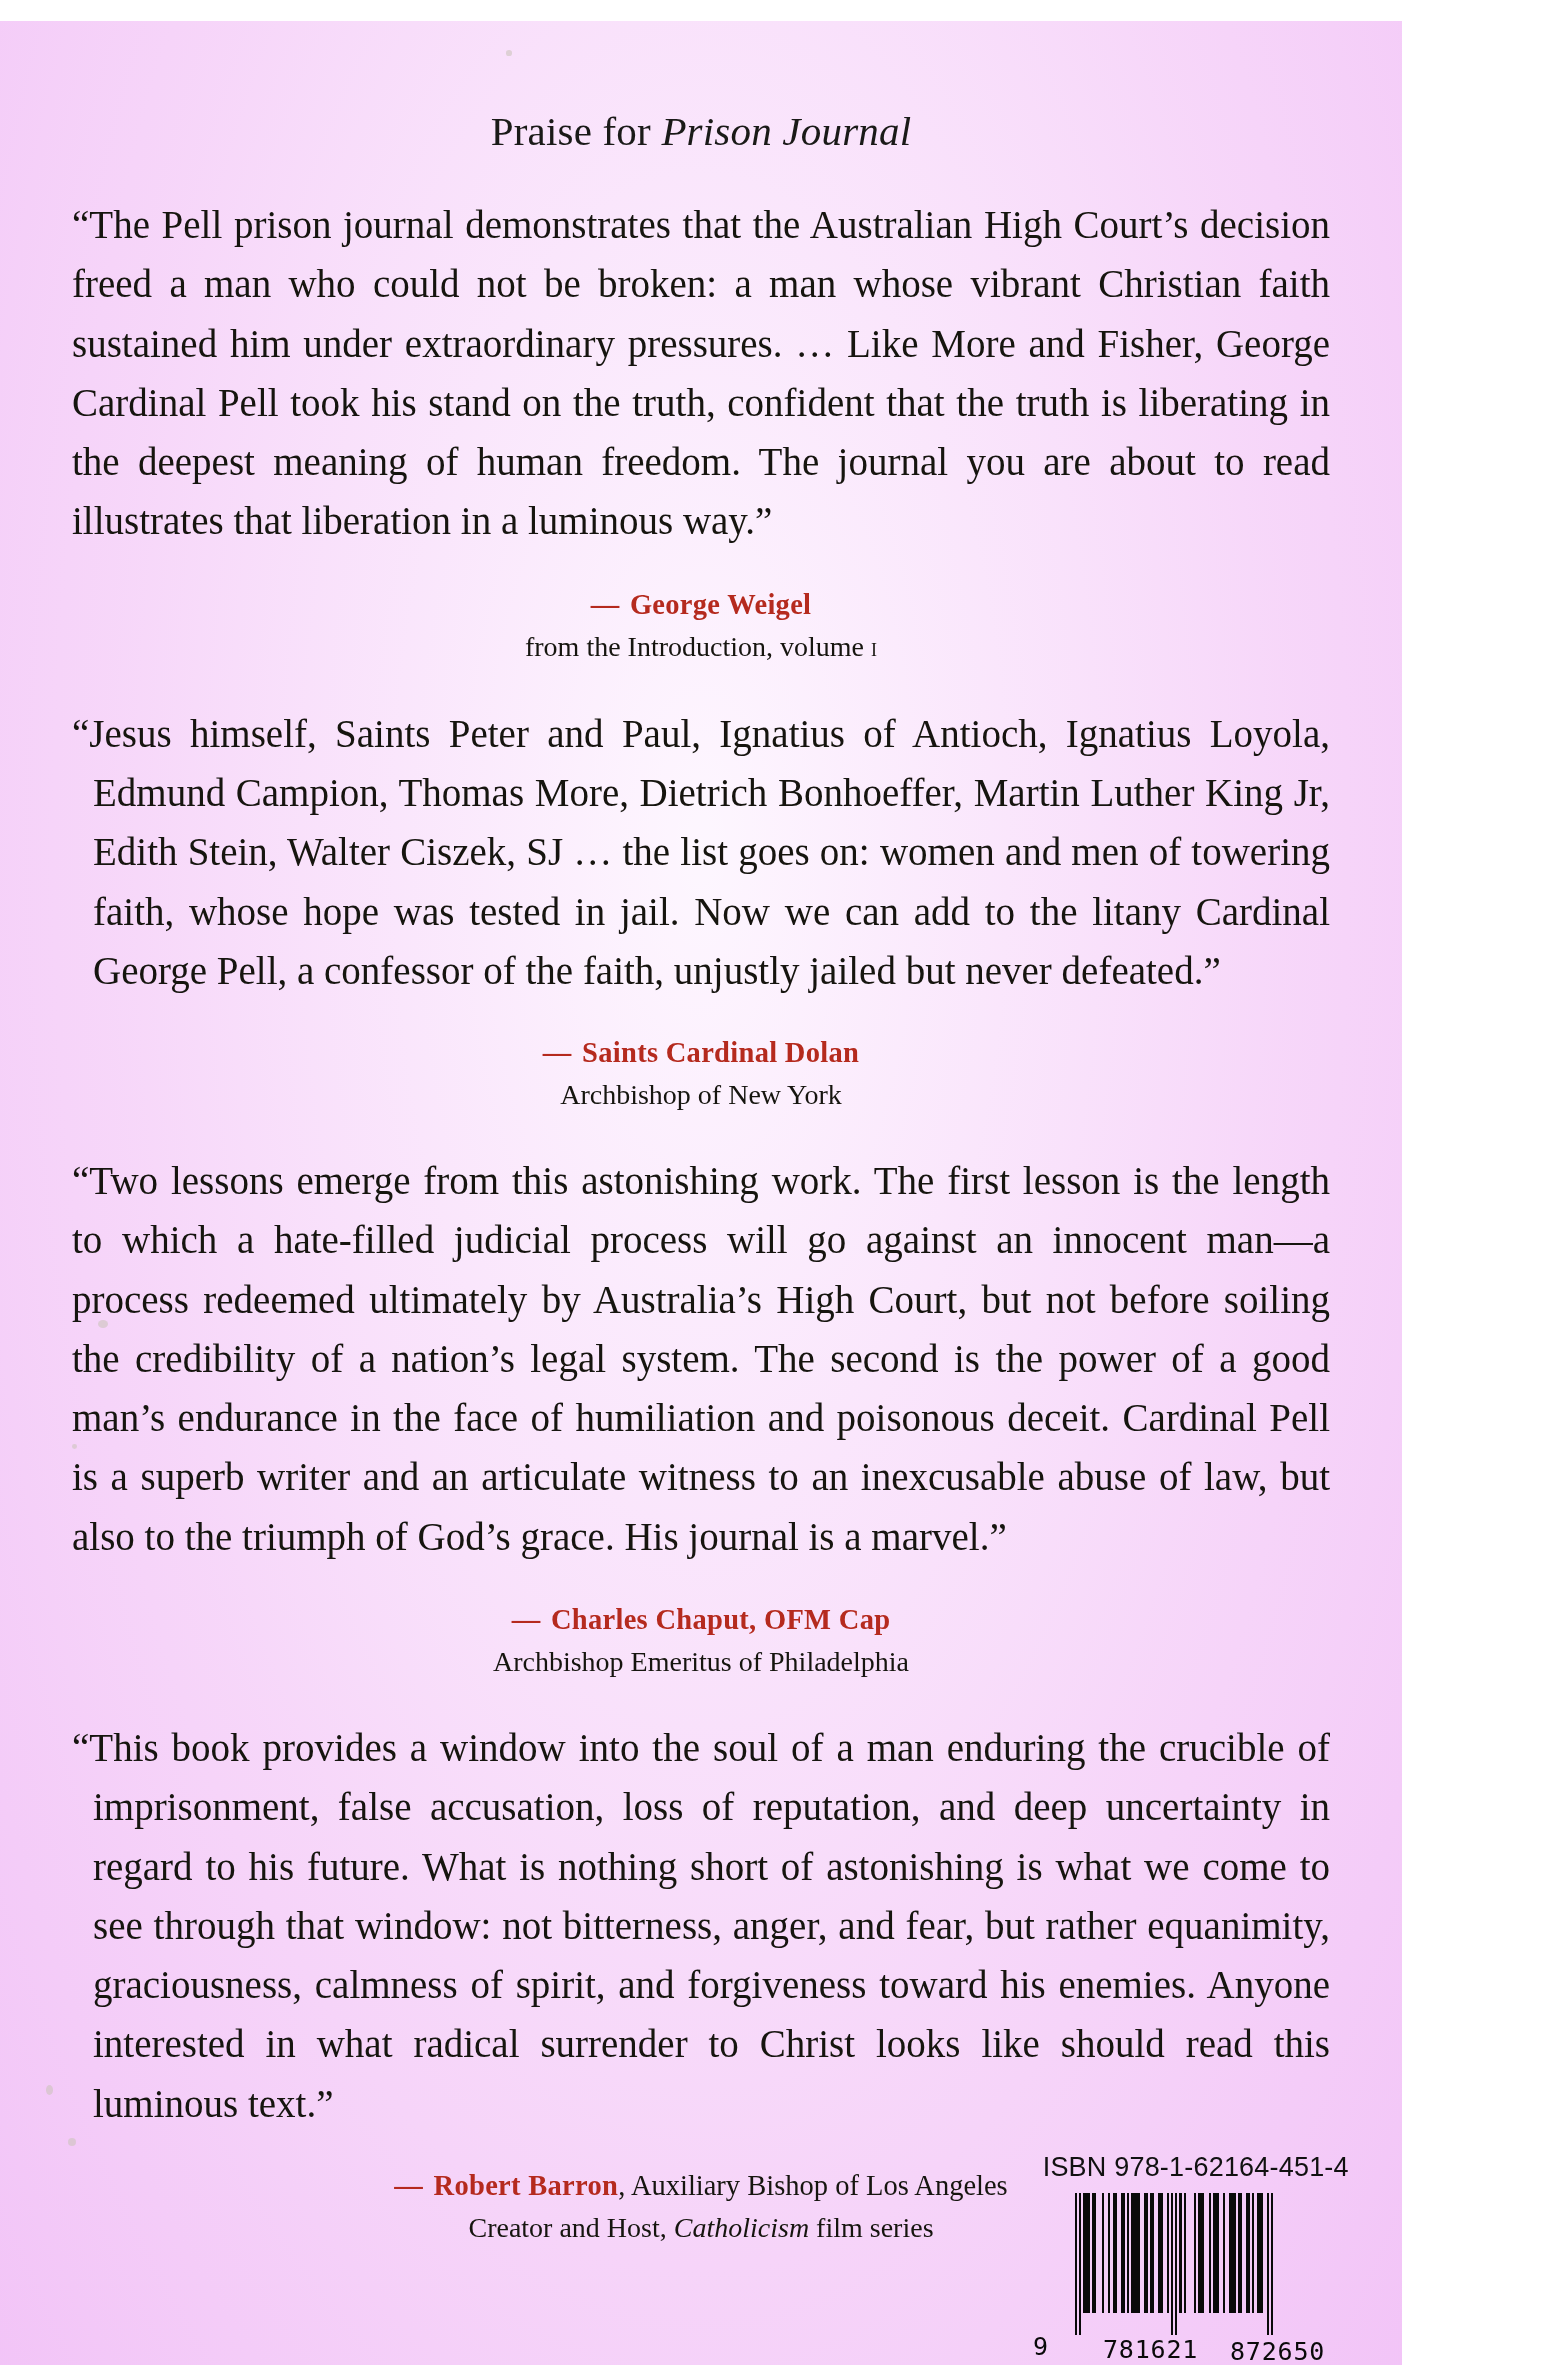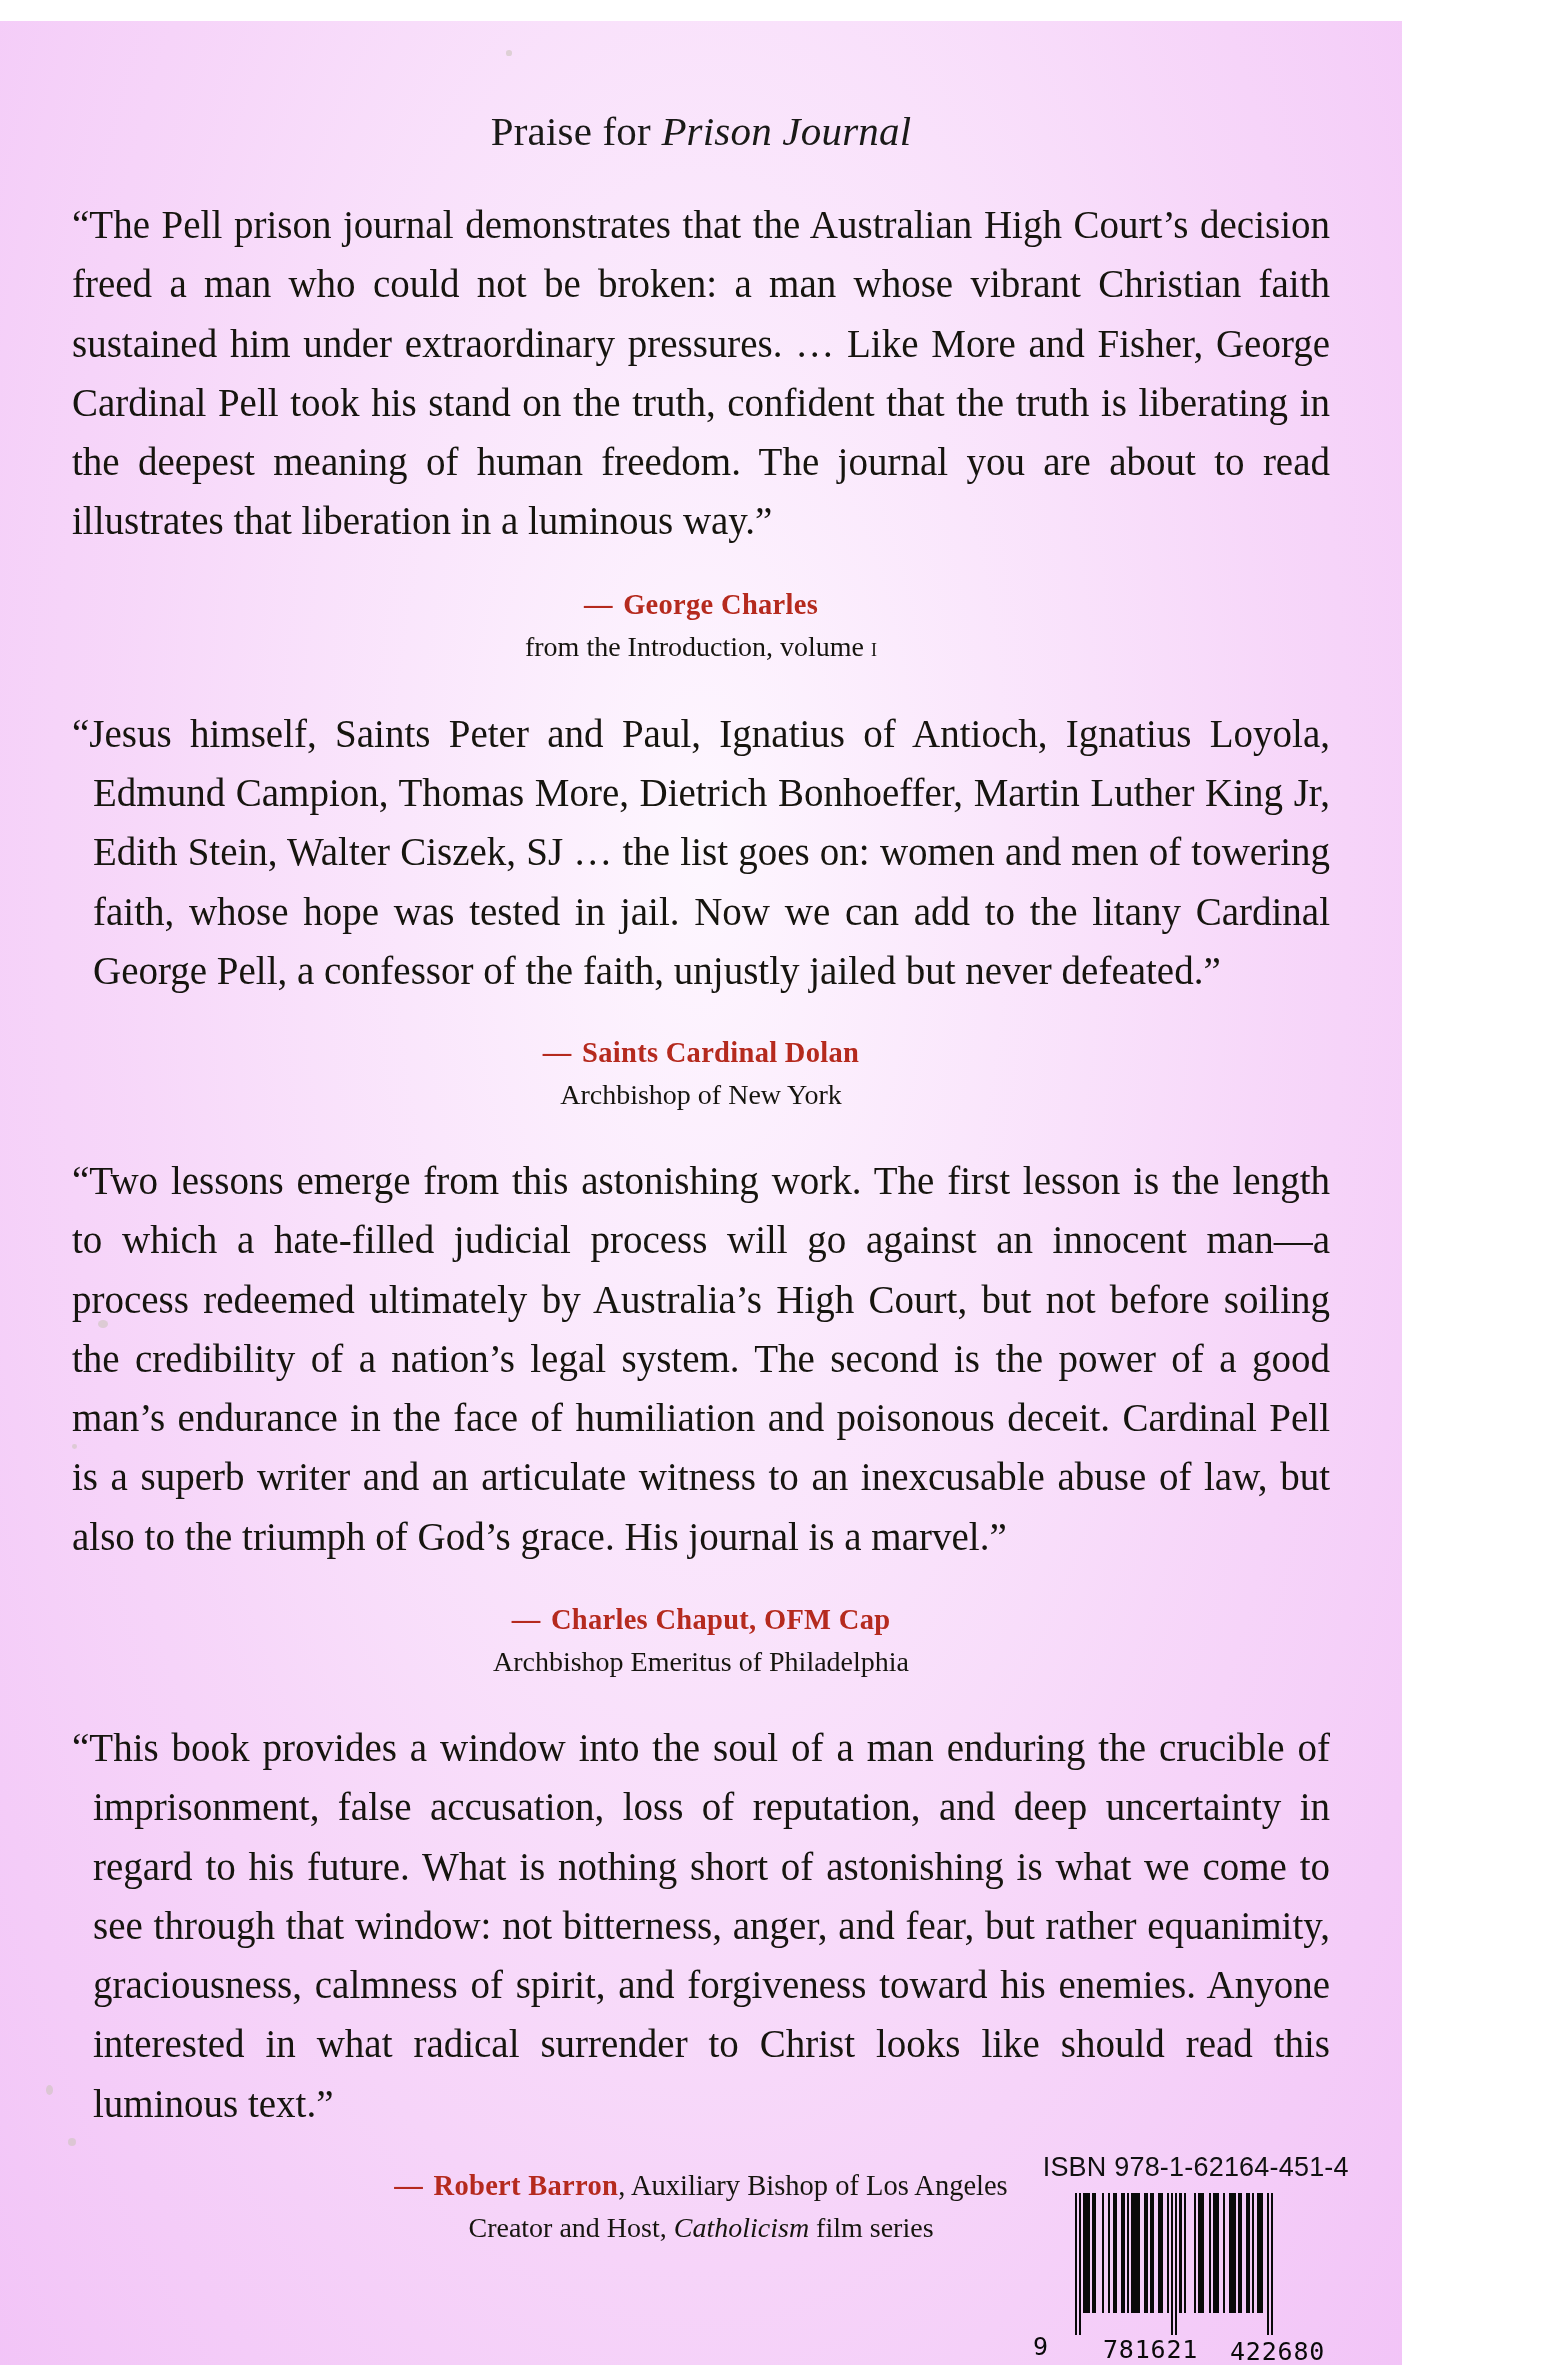--- a/index.html
+++ b/index.html
@@ -184,21 +184,21 @@
   <span class="speck" style="left:98px;top:1299px;width:9.8px;height:8.1px;"></span>
   <span class="speck" style="left:72px;top:1423px;width:4.9px;height:4.9px;"></span>
   <span class="speck" style="left:1459px;top:1869px;width:4.1px;height:7.3px;"></span>
 
   <div class="content">
 
     <h1 class="page-title"><span>Praise for </span><span class="ital">Prison Journal</span></h1>
 
     <p class="quote q1">“The Pell prison journal demonstrates that the Australian High Court’s decision freed a man who could not be broken: a man whose vibrant Christian faith sustained him under extraordinary pressures. … Like More and Fisher, George Cardinal Pell took his stand on the truth, confident that the truth is liberating in the deepest meaning of human freedom. The journal you are about to read illustrates that liberation in a luminous way.”</p>
     <div class="attribution a1">
-      <div class="attr-name"><span class="dash">—</span>&nbsp;<span>George Charles</span><span class="trailing"></span></div>
+      <div class="attr-name"><span class="dash">—</span>&nbsp;<span>George Weigel</span><span class="trailing"></span></div>
       <div class="attr-role"><span>from the Introduction, volume </span><span class="smallcap-i">i</span><span class="ital"></span><span></span></div>
     </div>
 
     <p class="quote q2 indent-body">“Jesus himself, Saints Peter and Paul, Ignatius of Antioch, Ignatius Loyola, Edmund Campion, Thomas More, Dietrich Bonhoeffer, Martin Luther King Jr, Edith Stein, Walter Ciszek, SJ … the list goes on: women and men of towering faith, whose hope was tested in jail. Now we can add to the litany Cardinal George Pell, a confessor of the faith, unjustly jailed but never defeated.”</p>
     <div class="attribution a2">
       <div class="attr-name"><span class="dash">—</span>&nbsp;<span>Saints Cardinal Dolan</span><span class="trailing"></span></div>
       <div class="attr-role"><span>Archbishop of New York</span><span class="smallcap-i"></span><span class="ital"></span><span></span></div>
     </div>
 
     <p class="quote q3">“Two lessons emerge from this astonishing work. The first lesson is the length to which a hate-filled judicial process will go against an innocent man—a process redeemed ultimately by Australia’s High Court, but not before soiling the credibility of a nation’s legal system. The second is the power of a good man’s endurance in the face of humiliation and poisonous deceit. Cardinal Pell is a superb writer and an articulate witness to an inexcusable abuse of law, but also to the triumph of God’s grace. His journal is a marvel.”</p>
@@ -275,19 +275,19 @@
           <span style="width: 2.1px; height: 120px; background: transparent;"></span>
           <span style="width: 6.2px; height: 120px;"></span>
           <span style="width: 4.2px; height: 120px; background: transparent;"></span>
           <span style="width: 2.1px; height: 142px;"></span>
           <span style="width: 2.1px; height: 142px; background: transparent;"></span>
           <span style="width: 2.1px; height: 142px;"></span>
         </div>
       <div class="ean-digits">
         <span class="lead">9</span>
         <span class="grp1">781621</span>
-        <span class="grp2">422680</span>
+        <span class="grp2">872650</span>
       </div>
     </div>
   </div>
 
 </div>
 
 
 </body></html>

